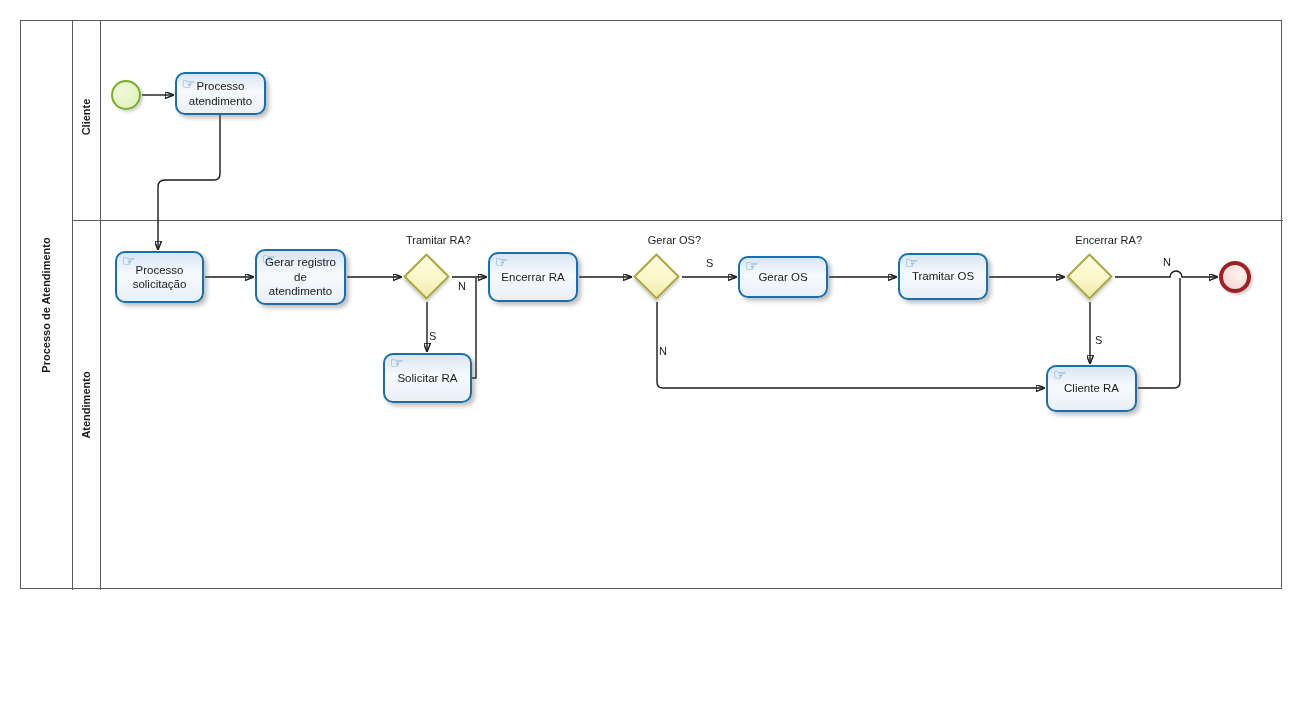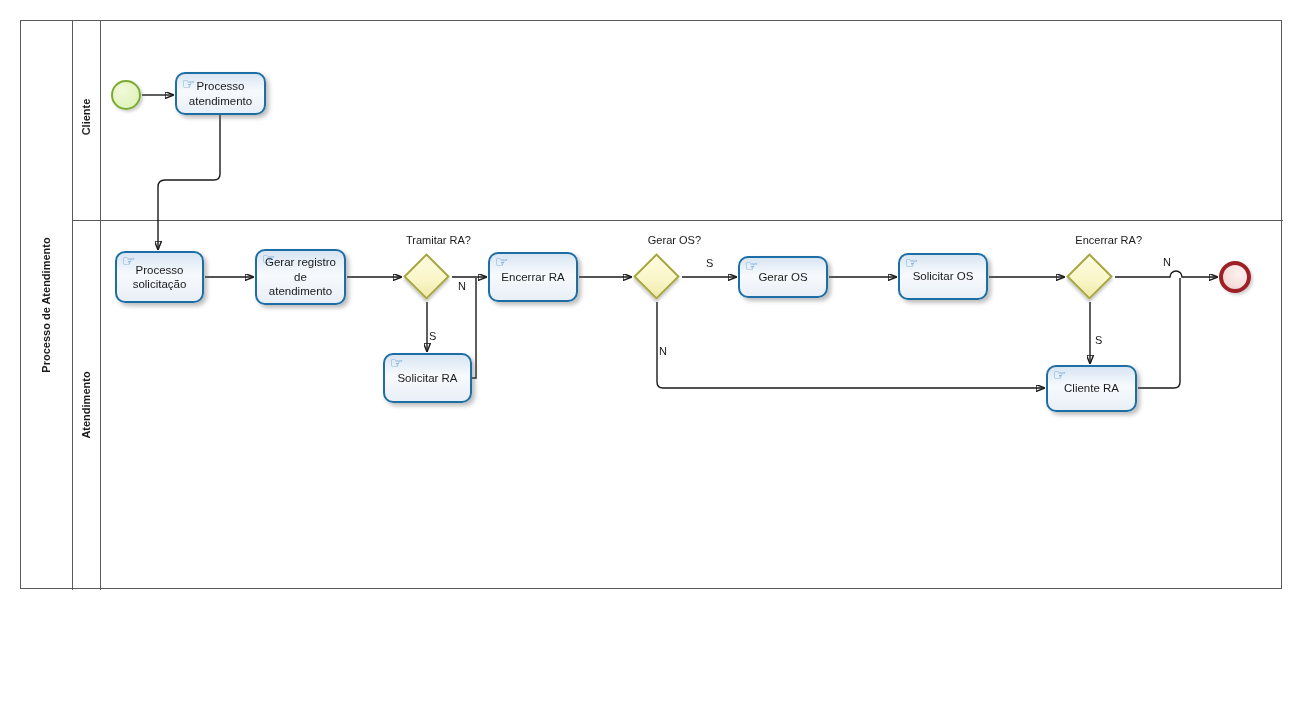--- a/index.html
+++ b/index.html
@@ -94,21 +94,21 @@
   <div class="task" style="left:488px;top:252px;width:90px;height:50px;">
     <span class="task-icon">☞</span>
     <span>Encerrar RA</span>
   </div>
   <div class="task" style="left:738px;top:256px;width:90px;height:42px;">
     <span class="task-icon">☞</span>
     <span>Gerar OS</span>
   </div>
   <div class="task" style="left:898px;top:253px;width:90px;height:47px;">
     <span class="task-icon">☞</span>
-    <span>Solicitar OS</span>
+    <span>Tramitar OS</span>
   </div>
   <div class="task" style="left:1046px;top:365px;width:91px;height:47px;">
     <span class="task-icon">☞</span>
     <span>Cliente RA</span>
   </div>
 
   <div class="gateway" style="left:410px;top:260px;"></div>
   <div class="gateway" style="left:640px;top:260px;"></div>
   <div class="gateway" style="left:1073px;top:260px;"></div>
 

